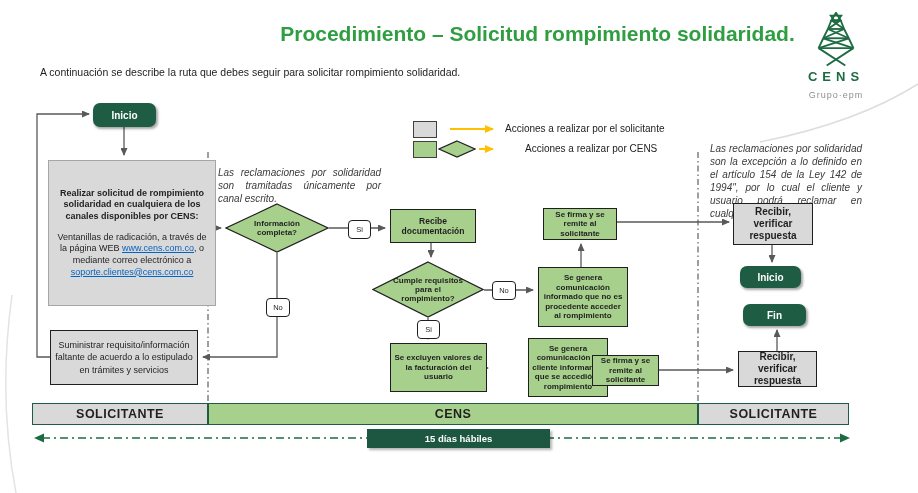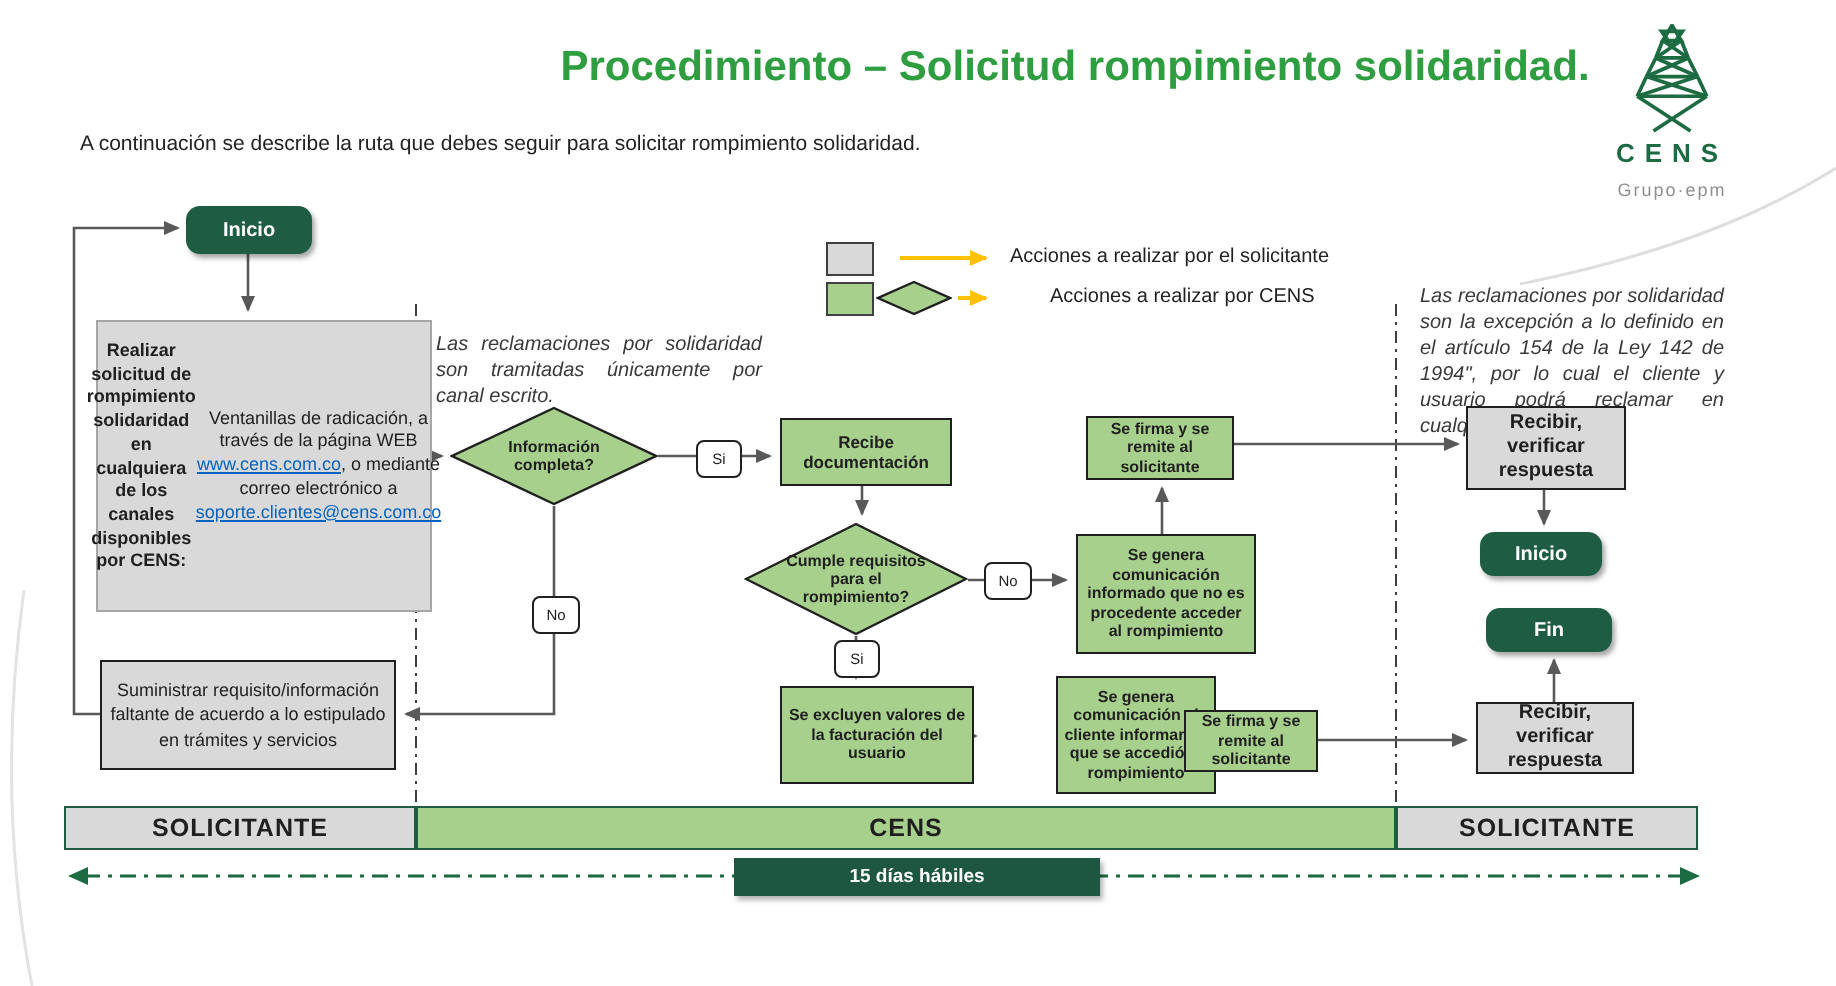--- a/index.html
+++ b/index.html
@@ -21,21 +21,21 @@
   .swatch{width:22px;height:15px;border:1px solid #404040;}
   .swatch.gray{background:#d9d9d9;}
   .swatch.green{background:#a8d08d;}
 
   
   .node{display:flex;align-items:center;justify-content:center;text-align:center;
         line-height:1.18;padding:2px;box-sizing:border-box;}
   .green-box{background:#a8d08d;border:1px solid #1f1f1f;font-weight:bold;font-size:8px;}
   .gray-box{background:#d9d9d9;border:1px solid #1f1f1f;font-weight:bold;font-size:10px;}
   .request-box{background:#d9d9d9;border:1px solid #a6a6a6;font-size:9px;font-weight:normal;
-               flex-direction:row;padding:8px 6px;line-height:1.3;}
+               flex-direction:column;padding:8px 6px;line-height:1.3;}
   .request-box .rq-title{font-weight:bold;display:block;margin-bottom:9px;}
   .supply-box{background:#d9d9d9;border:1px solid #1f1f1f;font-size:9px;font-weight:normal;line-height:1.35;}
   a.link{color:#0563c1;text-decoration:underline;cursor:pointer;}
 
   .pill{background:#1e5c44;color:#fff;border-radius:7px;font-weight:bold;font-size:10px;
         display:flex;align-items:center;justify-content:center;
         box-shadow:1.5px 2px 2.5px rgba(0,0,0,.35);}
   .tag{background:#fff;border:1px solid #1f1f1f;border-radius:4px;font-size:7.5px;
        display:flex;align-items:center;justify-content:center;z-index:5;}
 

